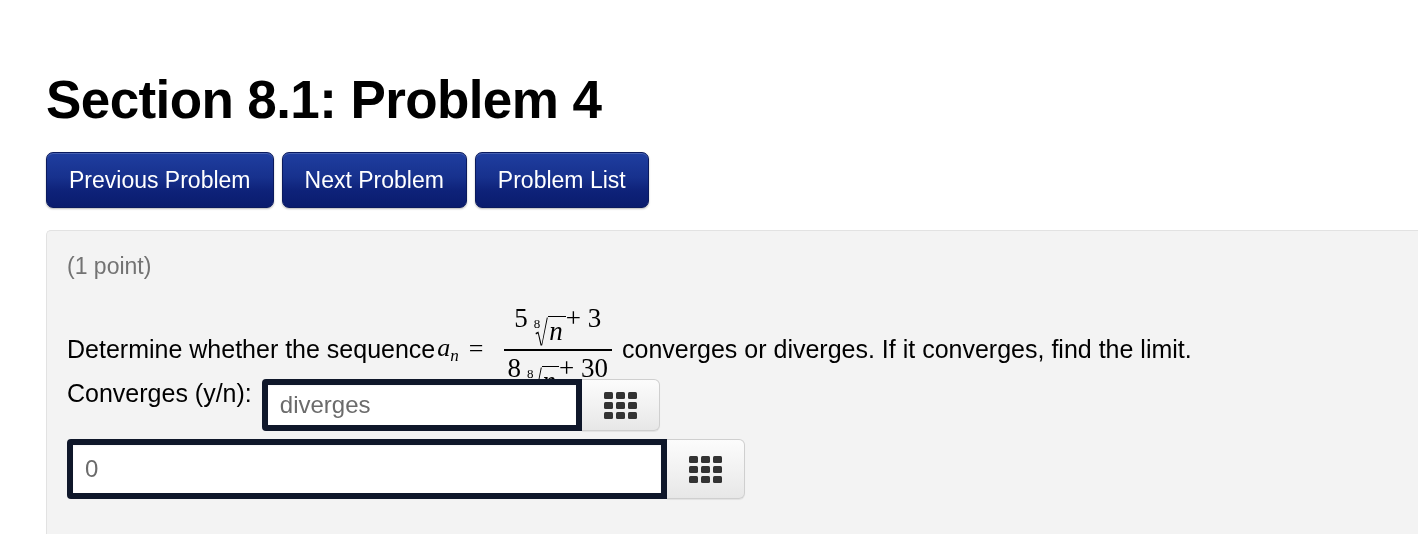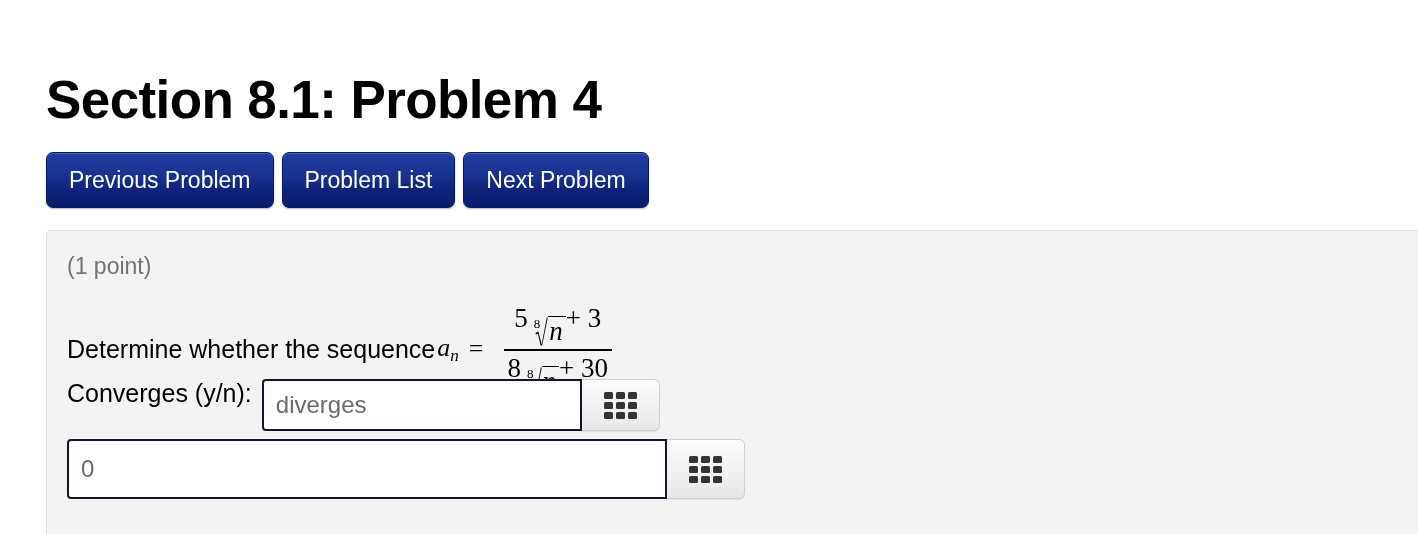--- a/index.html
+++ b/index.html
@@ -188,21 +188,21 @@
   .input-group {
     display: inline-flex;
     align-items: stretch;
   }
 
   .answer-input {
     font-family: "Liberation Sans", sans-serif;
     font-size: 24px;
     color: #6b6b6b;
     background: #ffffff;
-    border: 2px solid #0f172a;
+    border: 6px solid #0f172a;
     border-radius: 4px 0 0 4px;
     padding: 16px 12px;
     outline: none;
     box-sizing: border-box;
     box-shadow: inset 0 1px 2px rgba(0,0,0,0.045);
   }
   .answer-input.small { width: 320px; height: 52px; }
   .answer-input.large { width: 600px; height: 60px; }
 
   .keypad-btn {
@@ -239,24 +239,24 @@
 
 <div class="page">
 
   <h1 class="page-title">Section 8.1: Problem 4</h1>
 
   <div class="nav-bar">
     <button class="nav-btn">
       <span>Previous Problem</span>
     </button>
     <button class="nav-btn">
-      <span>Problem List</span>
+      <span>Next Problem</span>
     </button>
     <button class="nav-btn">
-      <span>Next Problem</span>
+      <span>Problem List</span>
     </button>
   </div>
 
   <div class="problem-panel">
 
     <div class="points">(1 point)</div>
 
     <div class="statement">
       <span class="txt">Determine whether the sequence</span>
       <span class="mathvar">
@@ -283,20 +283,21 @@
               <span class="sign">
                 <svg width="13" height="30" viewBox="0 0 13 30">
                   <path d="M0.5 17 L3.4 15.6 L6.6 28.6 L11.8 1.4 L12.8 1.4 L7.1 29.6 L5.6 29.6 L2.9 17.6 L1 18.6 Z" fill="#000"></path>
                 </svg>
               </span>
               <span class="rad-body">n</span>
             </span><span>+ 30</span>
         </span>
       </span>
 
+      <span class="txt">converges or diverges. If it converges, find the limit.</span>
     </div>
 
     <div class="answer-row row-converges">
       <span class="field-label">Converges (y/n):</span>
       <span class="input-group">
         <input class="answer-input small" type="text" value="diverges" style="">
         <button class="keypad-btn small">
           <span class="keypad-grid">
             <i></i>
               <i></i>

